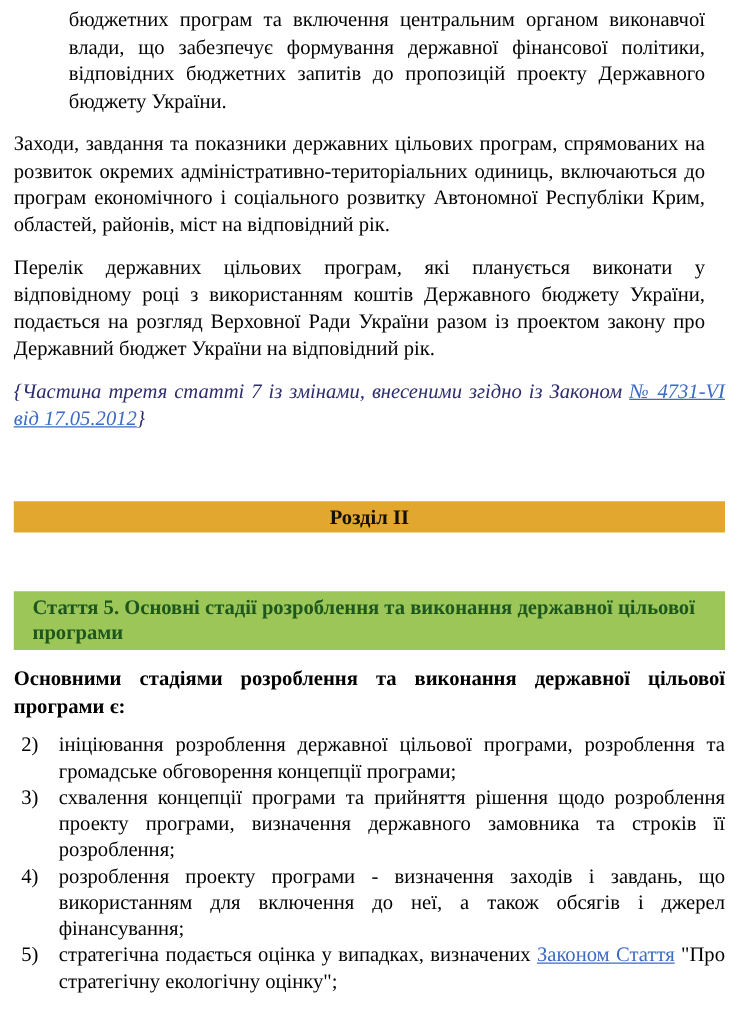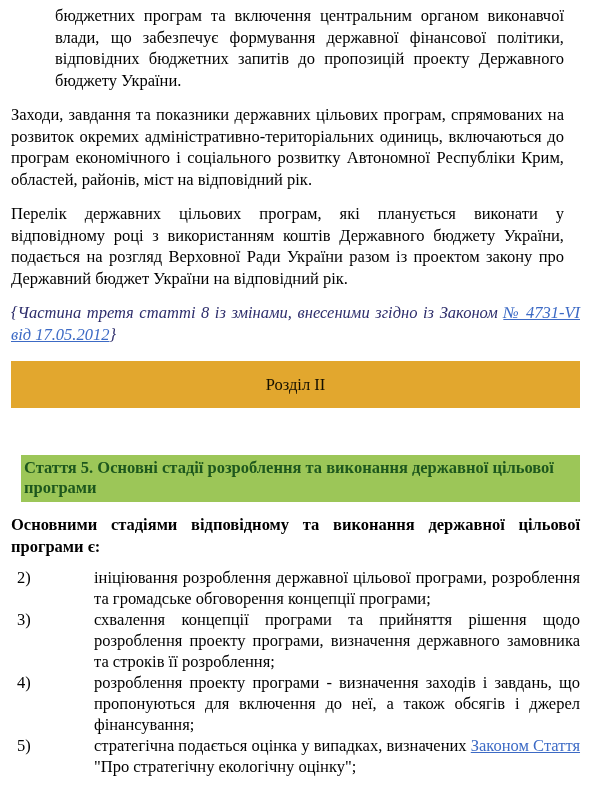--- a/index.html
+++ b/index.html
@@ -32,37 +32,36 @@
     text-align: justify;
     font-style: italic;
     color: #2d2d6b;
   }
   a.link {
     color: #3c6ac5;
     text-decoration: underline;
     cursor: pointer;
   }
   .section-heading {
-    margin-top: 16px;
+    margin-top: 56px;
     background: #e2a72e;
     text-align: center;
-    font-weight: normal;
+    font-weight: bold;
     line-height: 19px;
-    padding: 14px 8px;
+    padding: 3px 8px;
     color: #141000;
   }
   .article-heading {
     margin-top: 47px;
     background: #9cc658;
     color: #1d571d;
     font-weight: bold;
     line-height: 20px;
-    padding: 3px 6px 4px 3px;
+    padding: 3px 6px 4px 15px;
     text-align: left;
-    margin-left: 10px;
   }
   p.intro {
     margin: 12px 0 10px 0;
     font-weight: bold;
     line-height: 21.5px;
     text-align: justify;
   }
   .stages {
     margin: 0;
     padding: 0;
@@ -73,56 +72,55 @@
     line-height: 21px;
   }
   .stage-item .num {
     flex: 0 0 36px;
     padding-left: 6px;
     box-sizing: border-box;
   }
   .stage-item .txt {
     flex: 1 1 auto;
     text-align: justify;
-    margin-left: 47px;
   }
 </style>
 </head>
 <body>
 
 <div class="doc">
 
   <p class="para indent">бюджетних програм та включення центральним органом виконавчої влади, що забезпечує формування державної фінансової політики, відповідних бюджетних запитів до пропозицій проекту Державного бюджету України.</p>
 
   <p class="para">Заходи, завдання та показники державних цільових програм, спрямованих на розвиток окремих адміністративно-територіальних одиниць, включаються до програм економічного і соціального розвитку Автономної Республіки Крим, областей, районів, міст на відповідний рік.</p>
 
   <p class="para">Перелік державних цільових програм, які планується виконати у відповідному році з використанням коштів Державного бюджету України, подається на розгляд Верховної Ради України разом із проектом закону про Державний бюджет України на відповідний рік.</p>
 
-  <p class="remark"><span>{Частина третя статті 8 із змінами, внесеними згідно із Законом </span><a class="link" href="#">№ 4731-VI від 17.05.2012</a><span>}</span></p>
+  <p class="remark"><span>{Частина третя статті 7 із змінами, внесеними згідно із Законом </span><a class="link" href="#">№ 4731-VI від 17.05.2012</a><span>}</span></p>
 
   <div class="section-heading">
     <div>Розділ II</div>
   </div>
 
   <div class="article-heading">Стаття 5. Основні стадії розроблення та виконання державної цільової програми</div>
 
-  <p class="intro">Основними стадіями відповідному та виконання державної цільової програми є:</p>
+  <p class="intro">Основними стадіями розроблення та виконання державної цільової програми є:</p>
 
   <ol class="stages">
     <li class="stage-item">
       <span class="num">2)</span>
       <span class="txt">ініціювання розроблення державної цільової програми, розроблення та громадське обговорення концепції програми;</span>
     </li>
     <li class="stage-item">
       <span class="num">3)</span>
       <span class="txt">схвалення концепції програми та прийняття рішення щодо розроблення проекту програми, визначення державного замовника та строків її розроблення;</span>
     </li>
     <li class="stage-item">
       <span class="num">4)</span>
-      <span class="txt">розроблення проекту програми - визначення заходів і завдань, що пропонуються для включення до неї, а також обсягів і джерел фінансування;</span>
+      <span class="txt">розроблення проекту програми - визначення заходів і завдань, що використанням для включення до неї, а також обсягів і джерел фінансування;</span>
     </li>
     <li class="stage-item">
       <span class="num">5)</span>
       <span class="txt"><span>стратегічна подається оцінка у випадках, визначених </span><a class="link" href="#">Законом Стаття</a><span> "Про стратегічну екологічну оцінку";</span></span>
     </li>
   </ol>
 
 </div>
 
 </body></html>

